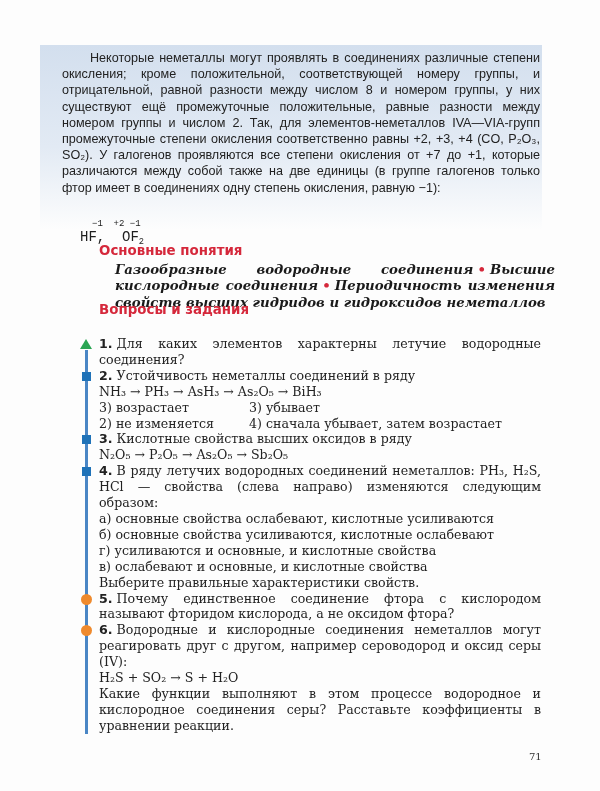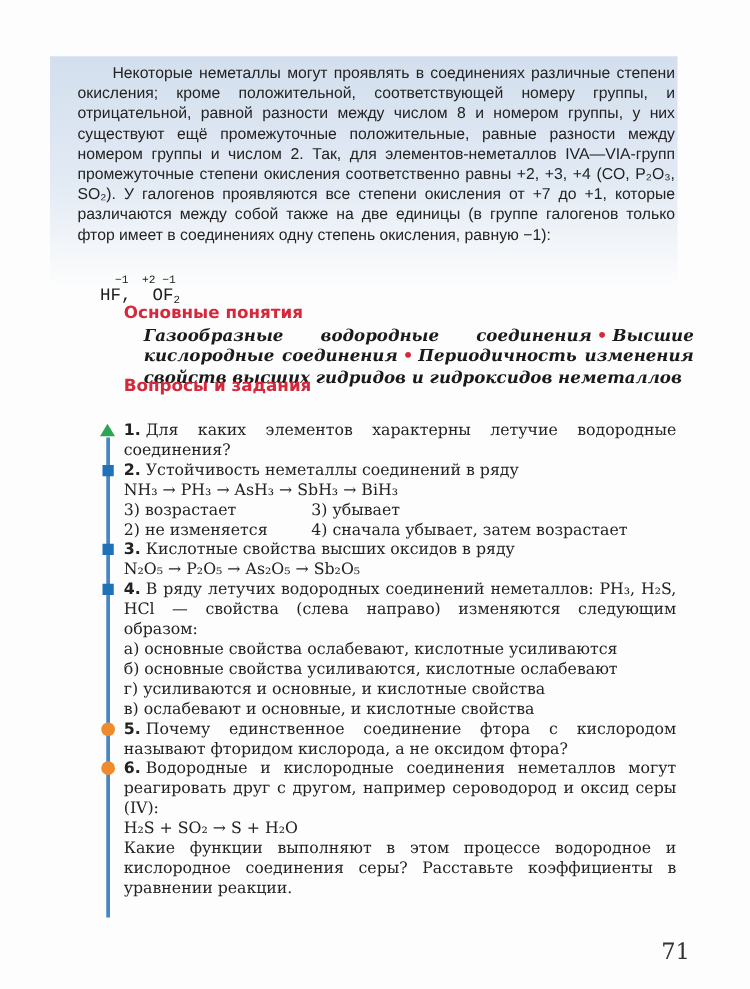--- a/index.html
+++ b/index.html
@@ -39,21 +39,21 @@
   }
   .task { position: relative; text-align: justify; }
   .task .num { font-family: "DejaVu Sans", sans-serif; font-weight: bold; margin-right: 4px; }
   .task .line { display: block; }
   .opts { display: grid; grid-template-columns: 150px 1fr; }
   .marker { position: absolute; left: -17px; top: 4px; }
   .m-tri { width: 0; height: 0; border-left: 6px solid transparent; border-right: 6px solid transparent; border-bottom: 10px solid #2ba553; left: -19px; top: 3px; }
   .m-sq { width: 9px; height: 9px; background: #1f72b8; left: -17px; top: 4px; }
   .m-dot { width: 11px; height: 11px; border-radius: 50%; background: #ef8a2d; left: -18px; top: 3px; }
   .vline { position: absolute; left: 85px; width: 3px; background: #4a86c5; }
-  .pagenum { position: absolute; left: 529px; top: 751px; font-size: 18px; color: #333; }
+  .pagenum { position: absolute; left: 529px; top: 751px; font-size: 10px; color: #333; }
 </style>
 </head>
 <body>
 
 <div class="intro-box"></div>
 
 <div class="intro-text">
   <p>Некоторые неметаллы могут проявлять в соединениях различные степени окисления; кроме положительной, соответствующей номеру группы, и отрицательной, равной разности между числом 8 и номером группы, у них существуют ещё промежуточные положительные, равные разности между номером группы и числом 2. Так, для элементов-неметаллов IVA—VIA-групп промежуточные степени окисления соответственно равны +2, +3, +4 (CO, P₂O₃, SO₂). У галогенов проявляются все степени окисления от +7 до +1, которые различаются между собой также на две единицы (в группе галогенов только фтор имеет в соединениях одну степень окисления, равную −1):</p>
 </div>
 
@@ -73,40 +73,41 @@
 <div class="vline" style="top:350px; height:384px"></div>
 
 <div class="tasks">
   <div class="task">
     <span class="marker m-tri"></span>
     <span class="num">1.</span><span>Для каких элементов характерны летучие водородные соединения?</span>
   </div>
   <div class="task">
     <span class="marker m-sq"></span>
     <span class="num">2.</span><span>Устойчивость неметаллы соединений в ряду</span>
-    <span class="line">NH₃ → PH₃ → AsH₃ → SbH₃ → BiH₃</span>
+    <span class="line">NH₃ → PH₃ → AsH₃ → As₂O₅ → BiH₃</span>
     <div class="opts">
       <span>3) возрастает</span>
       <span>3) убывает</span>
       <span>2) не изменяется</span>
       <span>4) сначала убывает, затем возрастает</span>
     </div>
   </div>
   <div class="task">
     <span class="marker m-sq"></span>
     <span class="num">3.</span><span>Кислотные свойства высших оксидов в ряду</span>
     <span class="line">N₂O₅ → P₂O₅ → As₂O₅ → Sb₂O₅</span>
   </div>
   <div class="task">
     <span class="marker m-sq"></span>
     <span class="num">4.</span><span>В ряду летучих водородных соединений неметаллов: PH₃, H₂S, HCl — свойства (слева направо) изменяются следующим образом:</span>
     <span class="line">а) основные свойства ослабевают, кислотные усиливаются</span>
     <span class="line">б) основные свойства усиливаются, кислотные ослабевают</span>
     <span class="line">г) усиливаются и основные, и кислотные свойства</span>
     <span class="line">в) ослабевают и основные, и кислотные свойства</span>
+    <span class="line">Выберите правильные характеристики свойств.</span>
   </div>
   <div class="task">
     <span class="marker m-dot"></span>
     <span class="num">5.</span><span>Почему единственное соединение фтора с кислородом называют фторидом кислорода, а не оксидом фтора?</span>
   </div>
   <div class="task">
     <span class="marker m-dot"></span>
     <span class="num">6.</span><span>Водородные и кислородные соединения неметаллов могут реагировать друг с другом, например сероводород и оксид серы (IV):</span>
     <span class="line">H₂S + SO₂ → S + H₂O</span>
     <span class="line">Какие функции выполняют в этом процессе водородное и кислородное соединения серы? Расставьте коэффициенты в уравнении реакции.</span>

